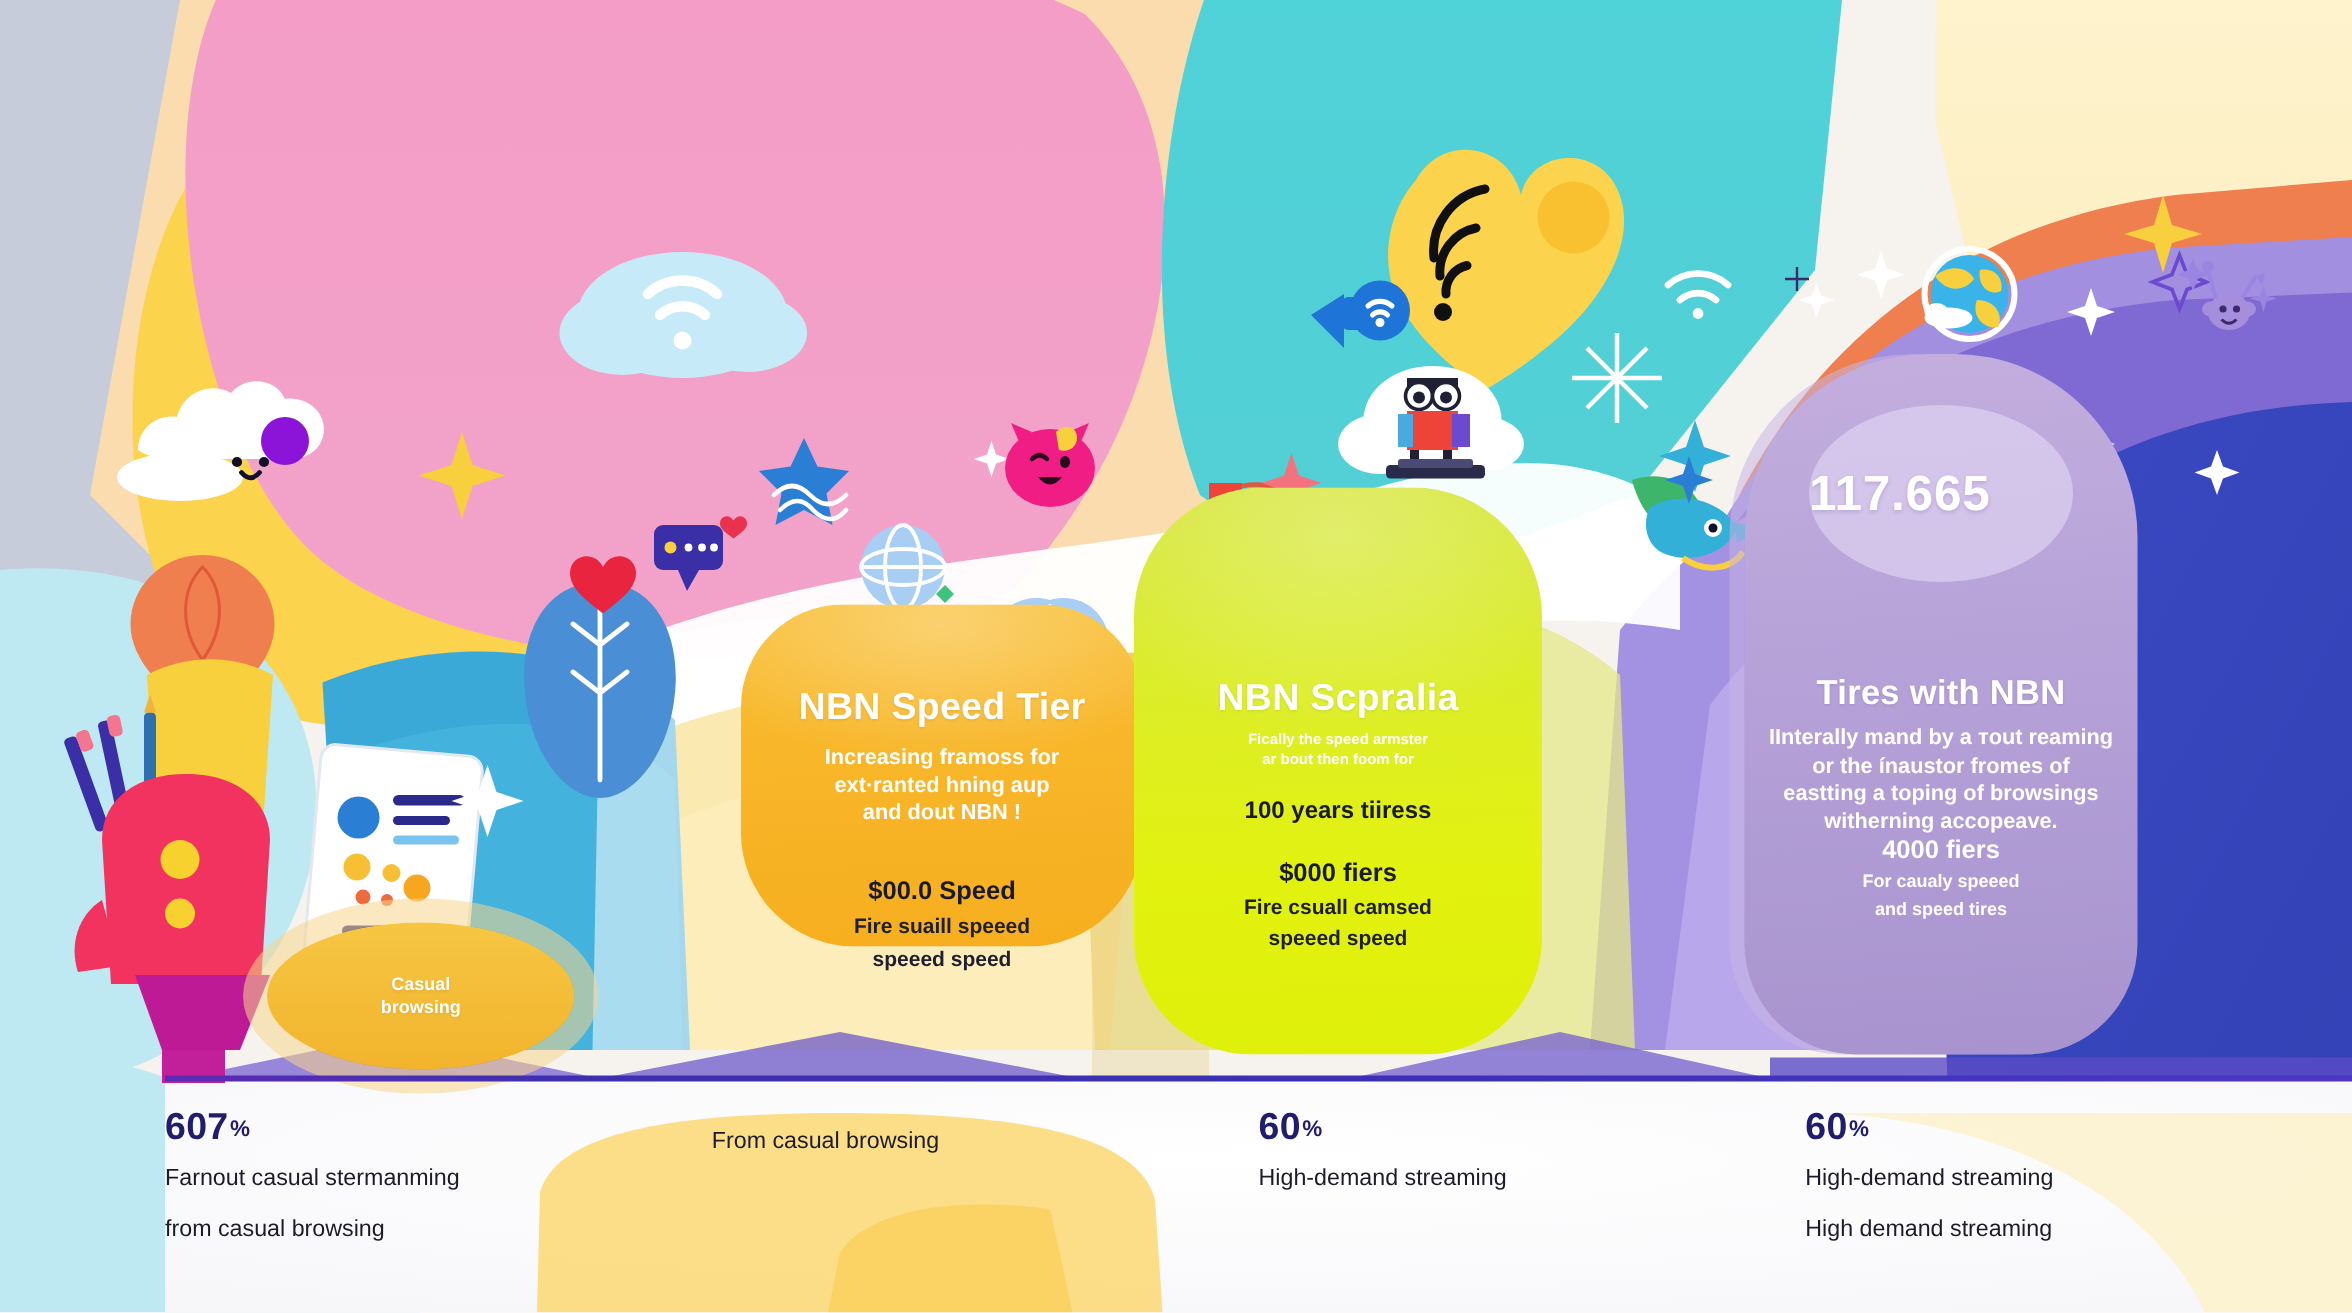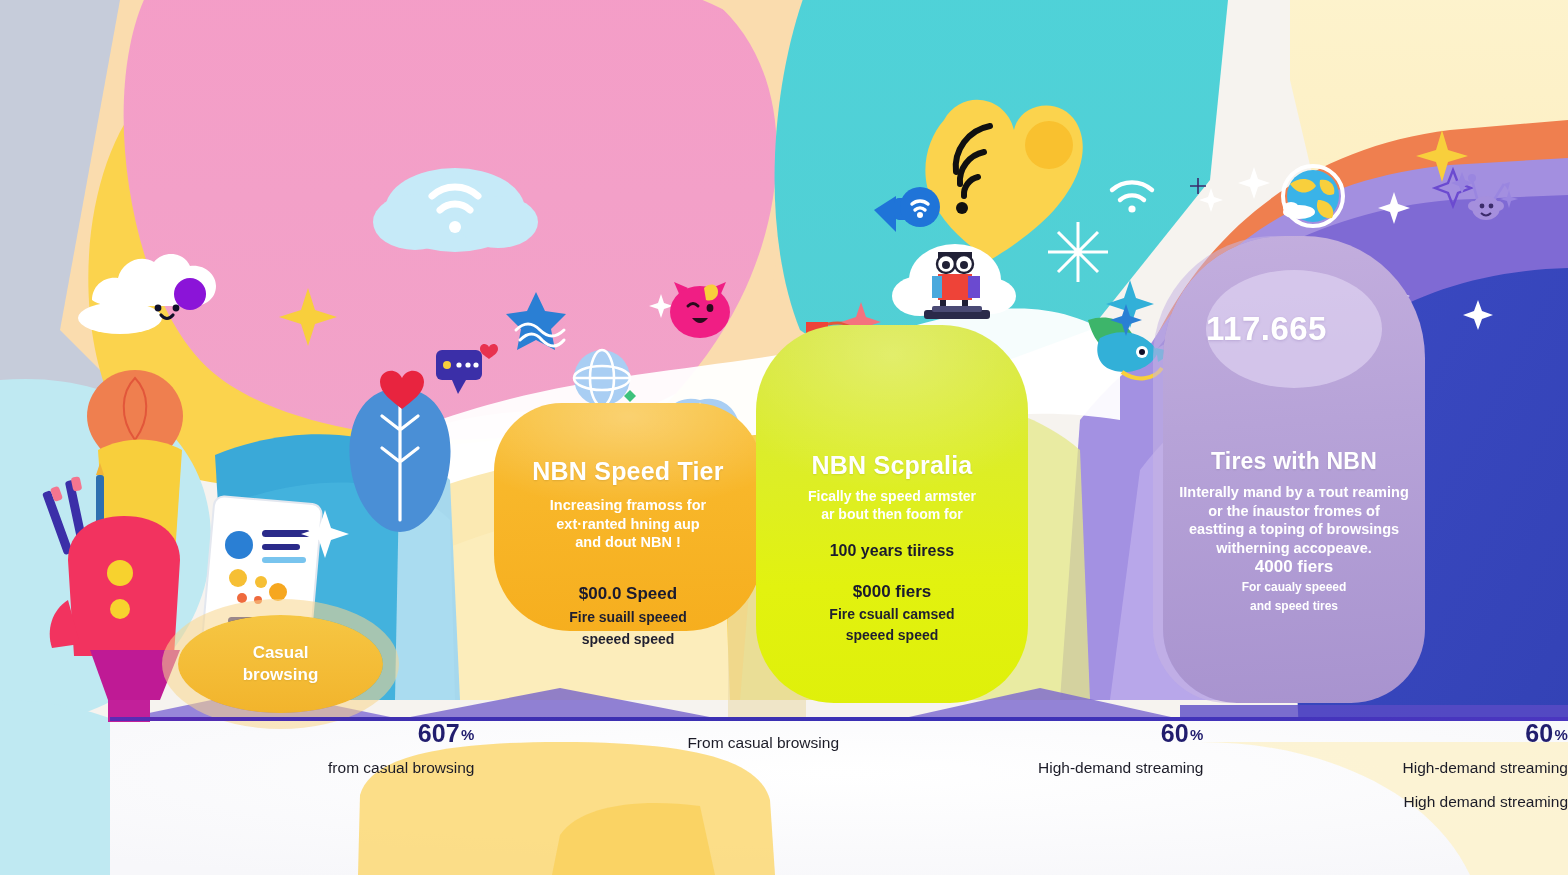--- a/index.html
+++ b/index.html
@@ -45,21 +45,21 @@
   
   #card-green{
     left:756px;top:325px;width:272px;height:378px;
     border-radius:86px 86px 78px 78px;
     background:
       radial-gradient(110% 58% at 50% 8%, rgba(255,255,255,.26) 0%, rgba(255,255,255,0) 62%),
       linear-gradient(178deg,#d6e63c 0%,#dced2a 34%,#e2f20f 68%,#dff00a 100%);
     padding-top:126px;
   }
   #card-green .card-title{font-size:25px;margin-bottom:8px;}
-  #card-green .card-sub{font-size:14px;}
+  #card-green .card-sub{font-size:10px;}
   #card-green .card-price-first{color:#1a1a2e;font-weight:bold;font-size:16px;margin-top:18px;}
   #card-green .card-price{font-size:17px;margin-top:22px;}
   #card-green .card-note{font-size:14px;margin-top:3px;}
 
   
   #card-purple{
     left:1163px;top:236px;width:262px;height:467px;
     border-radius:122px 122px 74px 74px;
     background:
       linear-gradient(176deg,#c3aede 0%,#b7a3d8 40%,#a893cf 100%);
@@ -84,34 +84,34 @@
 
   
   #card-casual{
     left:178px;top:615px;width:205px;height:98px;
     border-radius:50%/50%;
     background:linear-gradient(180deg,#f6c643 0%,#f2b42c 100%);
     box-shadow:0 0 0 16px rgba(248,214,140,.55);
     justify-content:center;
   }
   #card-casual .casual-label{
-    color:#ffffff;font-weight:bold;font-size:17px;line-height:1.28;
+    color:#ffffff;font-weight:bold;font-size:12px;line-height:1.28;
     text-shadow:0 1px 2px rgba(0,0,0,.08);
   }
 
   
   #divider{
     position:absolute;left:110px;top:717px;width:1458px;height:4px;
     background:linear-gradient(90deg,#5b2bb5 0%,#3f2fb0 18%,#3a30b4 55%,#4b36c0 100%);
   }
   #stats{
     position:absolute;left:110px;top:721px;width:1458px;height:154px;
     display:flex;align-items:flex-start;
   }
-  .stat{flex:1;text-align:right;}
+  .stat{flex:1;text-align:left;padding-top:18px;}
   .stat-num{
     color:#211d6e;font-weight:bold;font-size:25px;line-height:1;
     letter-spacing:.2px;
   }
   .stat-num .pct{font-size:15px;vertical-align:2px;margin-left:1px;}
   .stat-line{
     color:#1c1c28;font-size:15.5px;line-height:1.62;margin-top:9px;
   }
 </style>
 </head>
@@ -463,20 +463,21 @@
   </div>
 
   <div id="divider"></div>
 
   <div id="stats">
 
     <div class="stat">
       <div class="stat-num">
         <span>607</span><span class="pct">%</span>
       </div>
+      <div class="stat-line">Farnout casual stermanming</div>
       <div class="stat-line">from casual browsing</div>
     </div>
 
     <div class="stat">
       <div class="stat-line">From casual browsing</div>
       <div class="stat-line"></div>
     </div>
 
     <div class="stat">
       <div class="stat-num">

